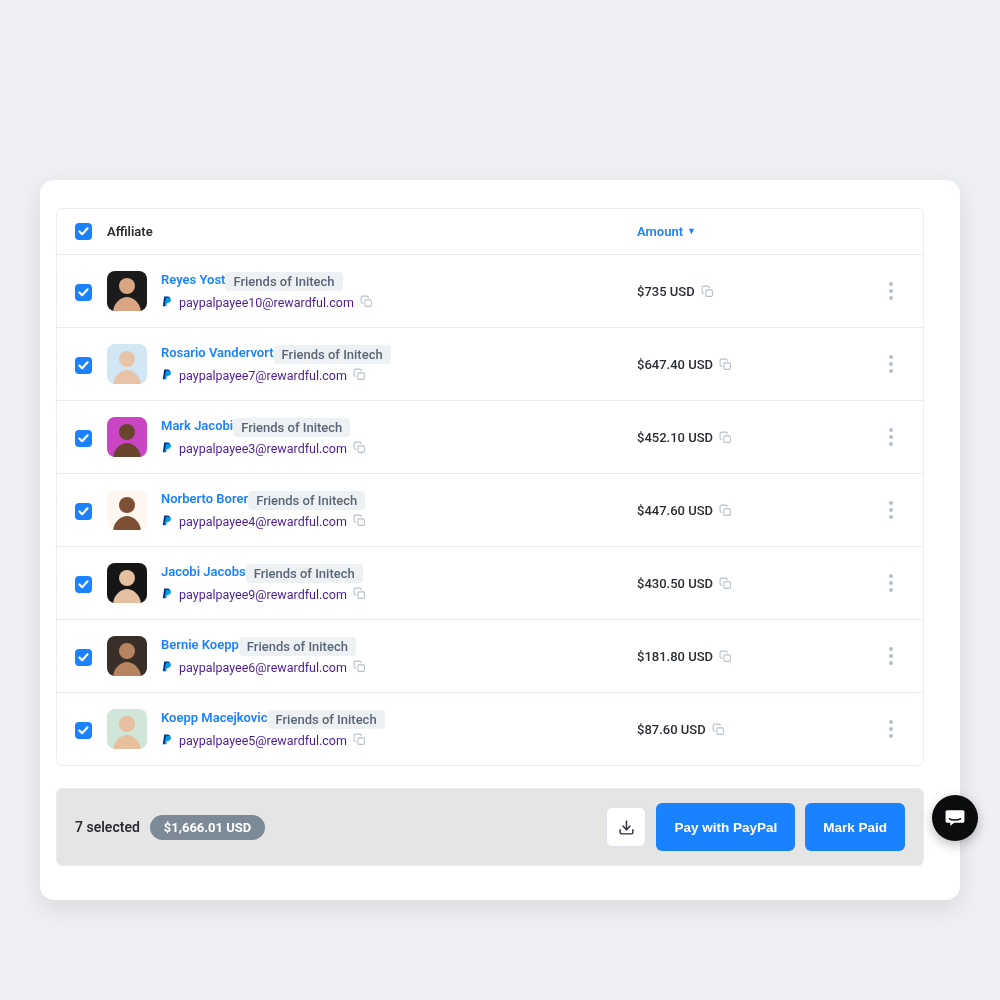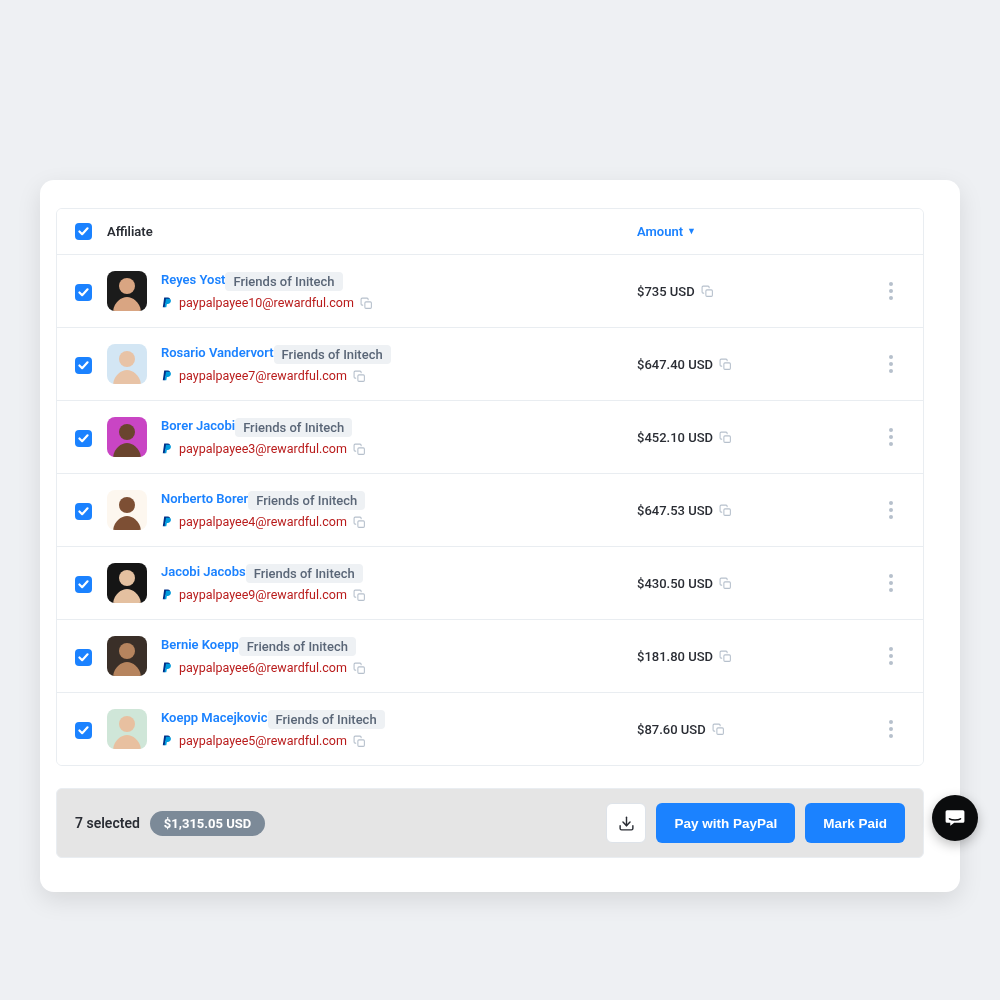--- a/index.html
+++ b/index.html
@@ -72,21 +72,21 @@
   .aff-top { display: flex; flex-wrap: wrap;}
   .aff-name { color: #1b82ff; font-weight: 600; font-size: 13px; cursor: pointer;}
   .aff-badge {
     background: #eef1f4;
     color: #5a6677;
     font-size: 13px;
     font-weight: 500;
     padding: 2px 8px;
     border-radius: 4px;
   }
-  .aff-email-row { display: flex; align-items: flex-end; gap: 6px; font-size: 12.5px; color: #b91c1c;}
+  .aff-email-row { display: flex; align-items: flex-start; gap: 6px; font-size: 12.5px; color: #4c1d95;}
   .paypal-ico {
     width: 12px; height: 14px;
     position: relative;
   }
   .paypal-ico svg { width:100%; height:100%; }
 
   .copy-icon { cursor:pointer; color:#b6c0cc; display:flex; }
   .copy-icon svg { width:13px; height:13px; }
 
   .amount-txt { margin-right:6px; }
@@ -115,21 +115,21 @@
   .footer-right { margin-left:auto; display:flex; gap:10px; align-items:center;}
   .dl-btn {
     width:40px; height:40px;
     border:1px solid #dee3e9;
     border-radius:6px;
     background:#fff;
     display:flex; align-items:center; justify-content:center;
     cursor:pointer;
   }
   .btn {
-    height:40px;
+    height:48px;
     padding: 0 18px;
     border-radius:6px;
     color:#fff;
     background:#1b82ff;
     border:none;
     font-weight:600;
     font-size:13.5px;
     cursor:pointer;
   }
 
@@ -285,21 +285,21 @@
           <div class="col-aff">
             <div class="avatar">
               <svg viewBox="0 0 40 40">
                 <rect width="40" height="40" fill="#c945c4"></rect>
                 <circle cx="20" cy="15" r="8" fill="#6a452e"></circle>
                 <path d="M6 42c0-10 8-16 14-16s14 6 14 16" fill="#6a452e"></path>
               </svg>
             </div>
             <div class="aff-info">
               <div class="aff-top">
-                <span class="aff-name">Borer Jacobi</span>
+                <span class="aff-name">Mark Jacobi</span>
                 <span class="aff-badge">Friends of Initech</span>
               </div>
               <div class="aff-email-row">
                 <span class="paypal-ico"><svg viewBox="0 0 16 20">
                     <path d="M4 2h5c3 0 4 2 3.5 4.5C12 9 10 10 7.5 10H6l-1 6H2L4 2z" fill="#003087"></path>
                     <path d="M6.5 4h4c2.5 0 3.5 1.8 3 4-0.5 2.3-2.3 3.3-4.5 3.3H7.8L7 16H4.5L6.5 4z" fill="#009cde"></path>
                   </svg></span>
                 <span>paypalpayee3@rewardful.com</span>
                 <span class="copy-icon">
                   <svg viewBox="0 0 24 24" fill="none" stroke="currentColor" stroke-width="2" stroke-linecap="round" stroke-linejoin="round">
@@ -355,21 +355,21 @@
                 <span class="copy-icon">
                   <svg viewBox="0 0 24 24" fill="none" stroke="currentColor" stroke-width="2" stroke-linecap="round" stroke-linejoin="round">
                     <rect x="9" y="9" width="12" height="12" rx="2"></rect>
                     <path d="M5 15H4a2 2 0 0 1-2-2V4a2 2 0 0 1 2-2h9a2 2 0 0 1 2 2v1"></path>
                   </svg>
                 </span>
               </div>
             </div>
           </div>
           <div class="col-amount">
-            <span class="amount-txt">$647.53 USD</span>
+            <span class="amount-txt">$447.60 USD</span>
             <span class="copy-icon">
               <svg viewBox="0 0 24 24" fill="none" stroke="currentColor" stroke-width="2" stroke-linecap="round" stroke-linejoin="round">
                 <rect x="9" y="9" width="12" height="12" rx="2"></rect>
                 <path d="M5 15H4a2 2 0 0 1-2-2V4a2 2 0 0 1 2-2h9a2 2 0 0 1 2 2v1"></path>
               </svg>
             </span>
           </div>
           <div class="col-menu">
             <div class="kebab">
               <span></span>
@@ -530,21 +530,21 @@
               <span></span>
             </div>
           </div>
         </div>
       </div>
 
   </div>
 
   <div class="footer">
     <span class="sel-text">7 selected</span>
-    <span class="total-badge">$1,315.05 USD</span>
+    <span class="total-badge">$1,666.01 USD</span>
     <div class="footer-right">
       <div class="dl-btn">
         <svg width="17" height="17" viewBox="0 0 24 24" fill="none" stroke="#2a2d34" stroke-width="2" stroke-linecap="round" stroke-linejoin="round">
             <path d="M21 15v4a2 2 0 0 1-2 2H5a2 2 0 0 1-2-2v-4"></path>
             <polyline points="7 10 12 15 17 10"></polyline>
             <line x1="12" y1="15" x2="12" y2="3"></line>
           </svg>
       </div>
       <button class="btn">Pay with PayPal</button>
       <button class="btn">Mark Paid</button>

